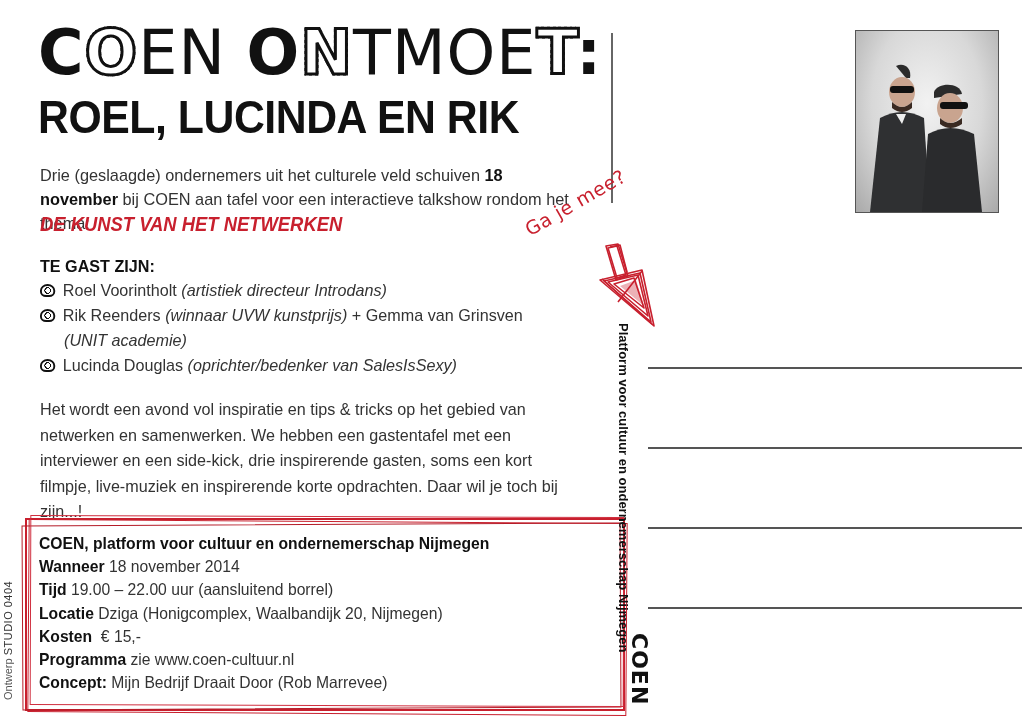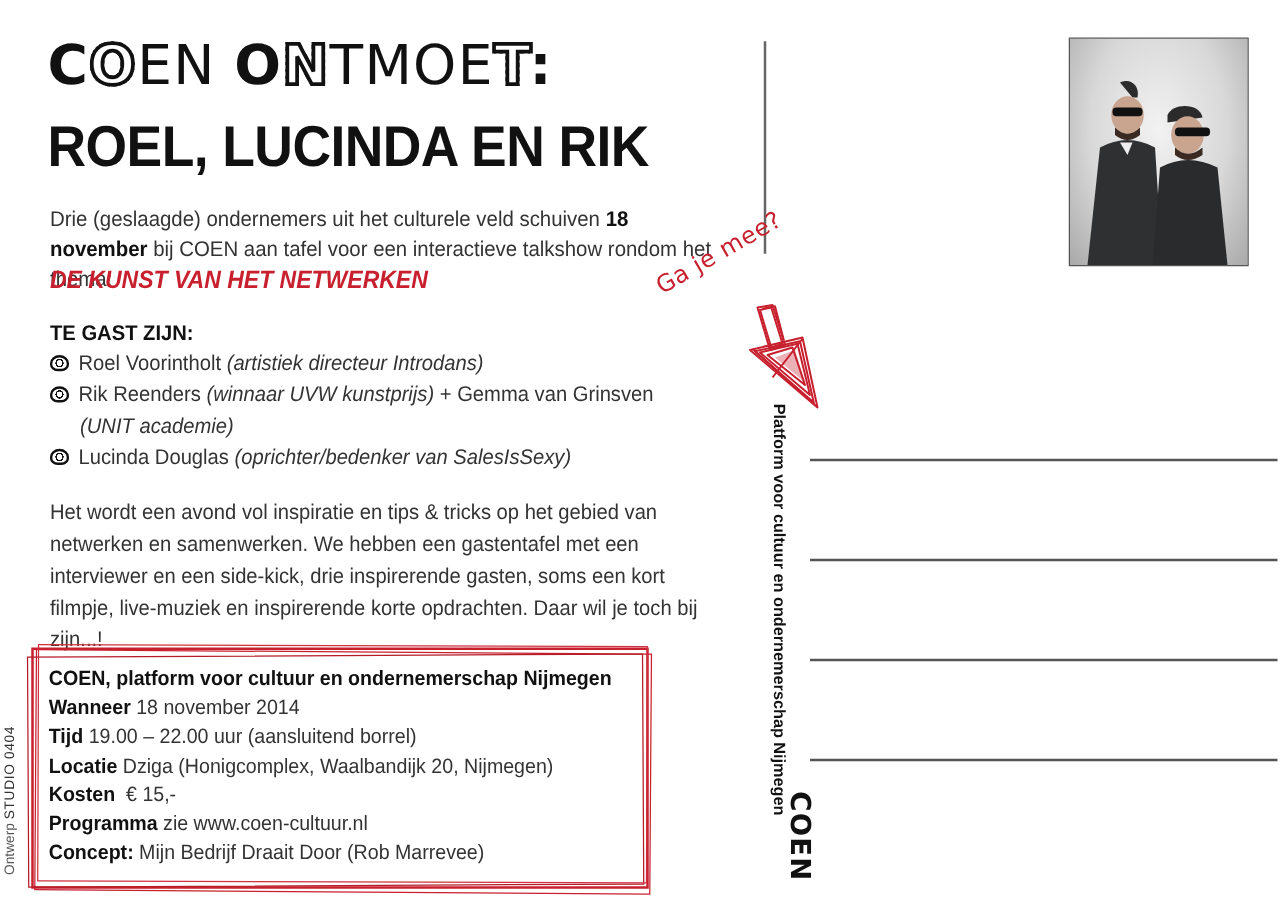--- a/index.html
+++ b/index.html
@@ -2,38 +2,38 @@
 <html><head>
 <meta charset="utf-8">
 <style>
   * { box-sizing: border-box; margin: 0; padding: 0; }
   html, body { width: 1024px; height: 718px; background: #ffffff; overflow: hidden; }
   body { position: relative; font-family: "Liberation Sans", sans-serif; color: #2a2a2a; }
 
   .abs { position: absolute; }
 
   
-  .title1 { left: 38px; top: 22px; font-family: "DejaVu Sans", sans-serif; font-weight: 900; font-size: 44px; letter-spacing: 1px; line-height: 62px; color: #111; white-space: nowrap; }
+  .title1 { left: 38px; top: 22px; font-family: "DejaVu Sans", sans-serif; font-weight: 900; font-size: 62px; letter-spacing: 1px; line-height: 62px; color: #111; white-space: nowrap; }
   .title1 .scribble { color: #fff; -webkit-text-stroke: 3px #111; text-shadow: 0 0 0 #111; background: repeating-linear-gradient(45deg, #111 0 2px, #fff 2px 4px); -webkit-background-clip: text; background-clip: text; }
   .title1 .thin { font-weight: 400; font-family: "DejaVu Sans", sans-serif; }
   .title2 { left: 38px; top: 92px; font-family: "Liberation Sans", sans-serif; font-weight: 700; font-size: 46px; line-height: 50px; color: #111; white-space: nowrap; letter-spacing: -0.5px; transform: scaleX(0.93); transform-origin: left; }
 
   .intro { left: 40px; top: 164px; width: 560px; font-size: 17px; line-height: 24px; color: #333; transform: scaleX(0.96); transform-origin: left; }
   .intro b { color: #111; }
   .theme { left: 40px; top: 213px; font-size: 20px; font-weight: 700; font-style: italic; color: #c8202e; white-space: nowrap; transform: scaleX(0.92); transform-origin: left; }
 
   .guests-h { left: 40px; top: 257px; font-size: 17px; font-weight: 700; color: #111; transform: scaleX(0.95); transform-origin: left; }
   .guest { left: 40px; font-size: 17px; color: #333; white-space: nowrap; transform: scaleX(0.95); transform-origin: left; }
   .guest i { color: #333; }
   .bullet { display: inline-block; width: 16px; height: 13px; border: 2.5px solid #111; border-radius: 50% 50% 40% 40%; margin-right: 8px; vertical-align: -1px; background: radial-gradient(circle, #fff 30%, #111 31%, #111 45%, #fff 46%); }
 
   .body-text { left: 40px; top: 397px; width: 570px; font-size: 17px; line-height: 25.5px; color: #333; transform: scaleX(0.95); transform-origin: left; }
 
   
-  .infobox { left: 25px; top: 518px; width: 494px; height: 193px; }
+  .infobox { left: 25px; top: 518px; width: 600px; height: 193px; }
   .infobox .b1 { position: absolute; inset: 0; border: 2px solid #c8202e; }
   .infobox .b2 { position: absolute; left: 3px; top: 3px; right: -2px; bottom: -3px; border: 1.5px solid #c8202e; transform: rotate(0.4deg); }
   .infobox .b3 { position: absolute; left: -3px; top: 6px; right: 4px; bottom: 2px; border: 1.5px solid #b51c28; transform: rotate(-0.3deg); }
   .infobox .b4 { position: absolute; left: 5px; top: -2px; right: 1px; bottom: 5px; border: 1px solid #d03040; transform: rotate(0.2deg); }
   .info-lines { position: absolute; left: 14px; top: 14px; font-size: 16.5px; line-height: 23.2px; color: #333; white-space: nowrap; transform: scaleX(0.95); transform-origin: left; }
   .info-lines b { color: #111; }
 
   .credit { left: 2px; top: 700px; transform-origin: left top; transform: rotate(-90deg); font-size: 11px; color: #555; white-space: nowrap; }
   .credit b { font-weight: 400; color: #333; letter-spacing: 0.5px; }
 

